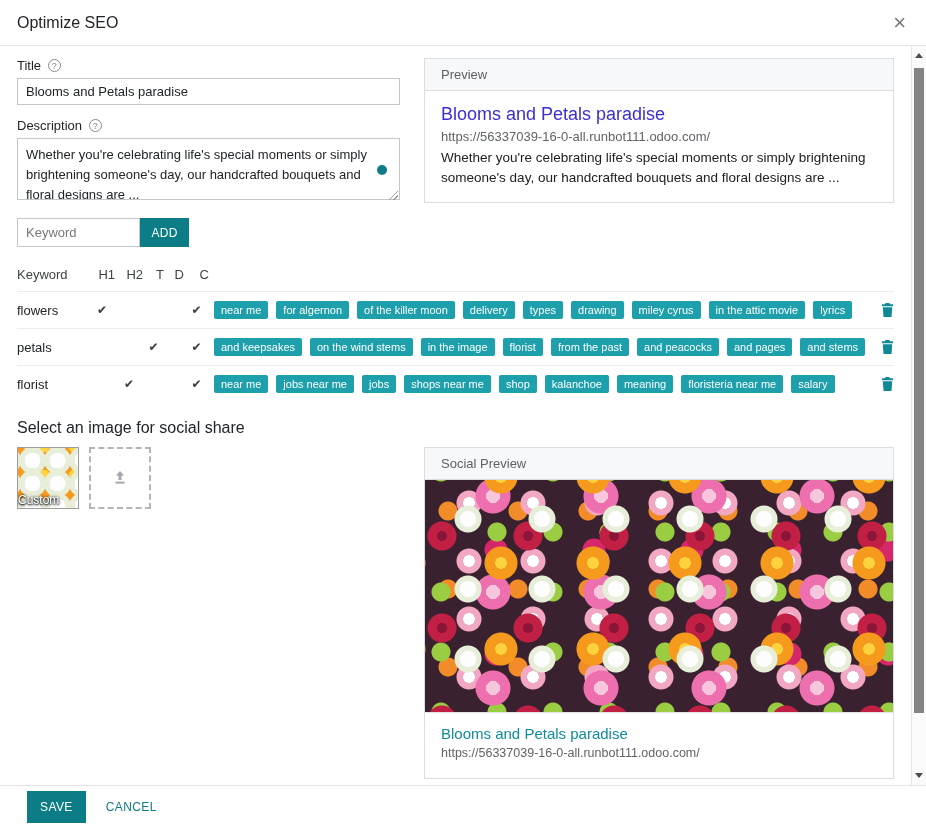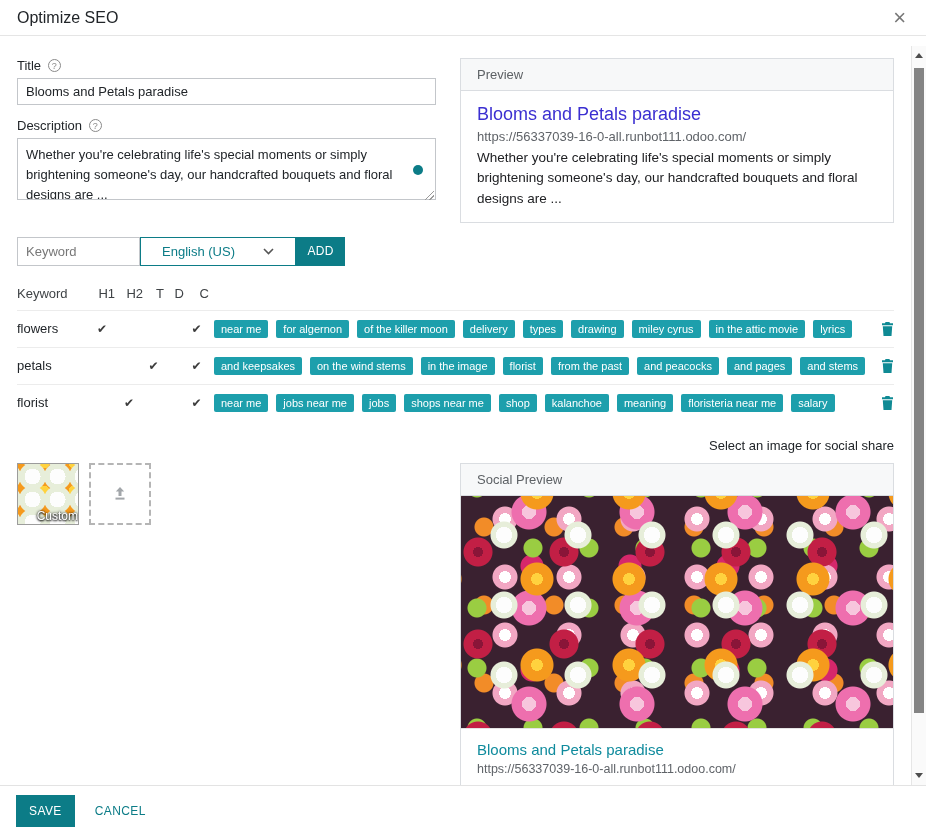--- a/index.html
+++ b/index.html
@@ -5,33 +5,33 @@
   * { margin:0; padding:0; box-sizing:border-box; }
   html,body { background:#e9e9e9; }
   body { font-family:"Liberation Sans", sans-serif; }
   .dialog {
     position:relative; width:926px; height:827px; background:#fff;
     overflow:hidden; margin:0 auto;
     color:#212529;
   }
   
   .dlg-header{
-    height:36px; display:flex; align-items:center; justify-content:space-between;
+    height:46px; display:flex; align-items:center; justify-content:space-between;
     padding:0 17px; border-bottom:1px solid #e5e5e5;
   }
   .dlg-title{ font-size:16px; color:#212529; }
   .dlg-close{ font-size:22px; color:#777; cursor:pointer; line-height:1; padding:0 3px; background:none; border:none; font-family:inherit;}
   
   .dlg-body{
     position:absolute; top:46px; left:0; right:15px; bottom:42px;
     padding:12px 17px 0 17px; overflow:hidden;
   }
   .two-col{ display:flex; gap:24px; }
   .col-left{ flex:1; min-width:0; }
-  .col-right{ width:434px; flex:none; }
+  .col-right{ width:470px; flex:none; }
   label.fld{ display:block; font-size:13px; color:#212529; margin-bottom:5px; }
   .help-icon{
     display:inline-block; width:13px; height:13px; border:1px solid #8a8a8a; border-radius:50%;
     font-size:9px; line-height:12px; text-align:center; color:#8a8a8a; vertical-align:1px; margin-left:3px;
   }
   input.text-input{
     width:100%; height:27px; border:1px solid #c3c6ca; padding:4px 8px;
     font-size:13px; color:#212529; font-family:inherit; background:#fff;
   }
   .textarea-wrap{ position:relative; width:100%; }
@@ -88,28 +88,28 @@
   .c-center{ text-align:right; }
   .kw-name{ font-size:13px; color:#212529; }
   .chk{ font-size:12px; color:#3c3c3c; text-align:center; }
   .tags{ display:flex; flex-wrap:nowrap; overflow:hidden; gap:8px; padding-left:5px; }
   .tag{
     background:var(--tag,#1d9fac); color:#fff; font-size:11px; padding:3px 7px;
     border-radius:2px; white-space:nowrap; flex:none;
   }
   .trash-btn{ background:none; border:none; cursor:pointer; padding:0; text-align:right; line-height:0; }
   
-  .social-label{ margin-top:17px; font-size:13px; color:#212529;text-align:right; }
+  .social-label{ margin-top:17px; font-size:16px; color:#212529; }
   .social-row{ margin-top:10px; align-items:flex-start; }
   .thumbs{ display:flex; gap:10px; }
   .img-thumb{
     position:relative; width:62px; height:62px; border:1px solid #9c9c9c; cursor:pointer; overflow:hidden;
   }
   .img-thumb .cap{
-    position:absolute; bottom:1px; left:0; right:0; text-align:right; color:#fff; font-size:12px;
+    position:absolute; bottom:1px; left:0; right:0; text-align:left; color:#fff; font-size:12px;
     text-shadow:0 0 3px #000, 0 1px 2px #000;
   }
   .upload-box{
     width:62px; height:62px; border:2px dashed #b5b5b5; display:flex; align-items:center; justify-content:center;
     cursor:pointer; background:#fff;
   }
   
   .collage{
     background-color:#3a2130;
     background-image:
@@ -136,21 +136,21 @@
     position:absolute; top:46px; right:0; bottom:42px; width:15px;
     background:#fafafa; border-left:1px solid #e6e6e6;
   }
   .sb-arrow{ position:absolute; left:0; width:14px; height:15px; display:flex; align-items:center; justify-content:center; }
   .sb-arrow.up{ top:2px; } .sb-arrow.down{ bottom:2px; }
   .sb-arrow svg{ display:block; }
   .sb-thumb{ position:absolute; left:2px; width:10px; top:22px; height:645px; background:#848484; }
   
   .dlg-footer{
     position:absolute; left:0; right:0; bottom:0; height:42px;
-    border-top:1px solid #e3e3e3; display:flex; align-items:flex-end; padding:0 16px; gap:18px;
+    border-top:1px solid #e3e3e3; display:flex; align-items:center; padding:0 27px; gap:18px;
     background:#fff; box-shadow:0 6px 0 #ececec inset 0 0 0; 
   }
   .save-btn{
     background:var(--primary,#0c7c87); color:#fff; border:none; font-family:inherit;
     font-size:12px; letter-spacing:.4px; padding:9px 13px; cursor:pointer;
   }
   .cancel-btn{
     background:none; border:none; color:var(--primary,#0c7c87); font-family:Liberation Sans, sans-serif;
     font-size:12px; letter-spacing:.4px; cursor:pointer; padding:9px 2px;
   }
@@ -194,28 +194,20 @@
             <div class="g-url">https://56337039-16-0-all.runbot111.odoo.com/</div>
             <div class="g-desc">Whether you're celebrating life's special moments or simply brightening someone's day, our handcrafted bouquets and floral designs are ...</div>
           </div>
         </div>
       </div>
     </div>
 
     <div class="kw-block">
       <div class="kw-row">
         <input class="kw-input" type="text" placeholder="Keyword" style="">
-        <div class="lang-select">
-          <span>English (US)</span>
-          <span style="line-height:0;">
-            <svg width="11" height="7" viewBox="0 0 11 7">
-                <path d="M1 1l4.5 4.5L10 1" stroke="#555" stroke-width="1.6" fill="none"></path>
-              </svg>
-          </span>
-        </div>
         <button class="add-btn">ADD</button>
       </div>
     </div>
 
     <div class="kw-table">
       <div class="kw-grid hdr">
         <div>Keyword</div>
         <div class="c-center">H1</div>
         <div class="c-center">H2</div>
         <div class="c-center">T</div>

